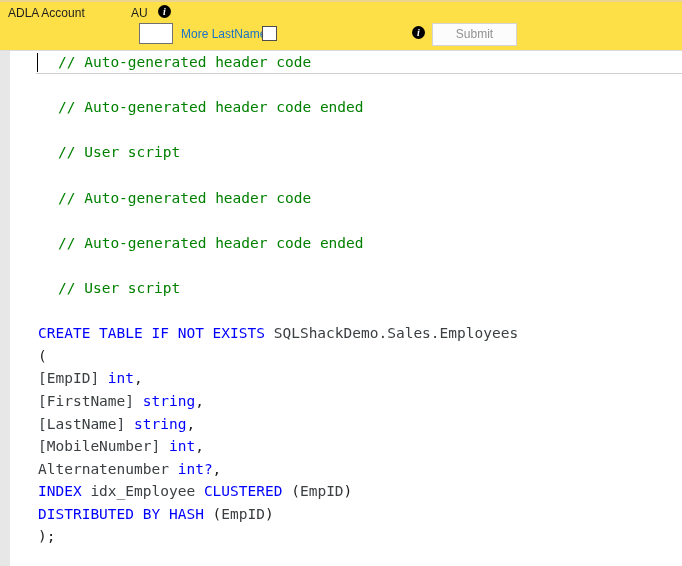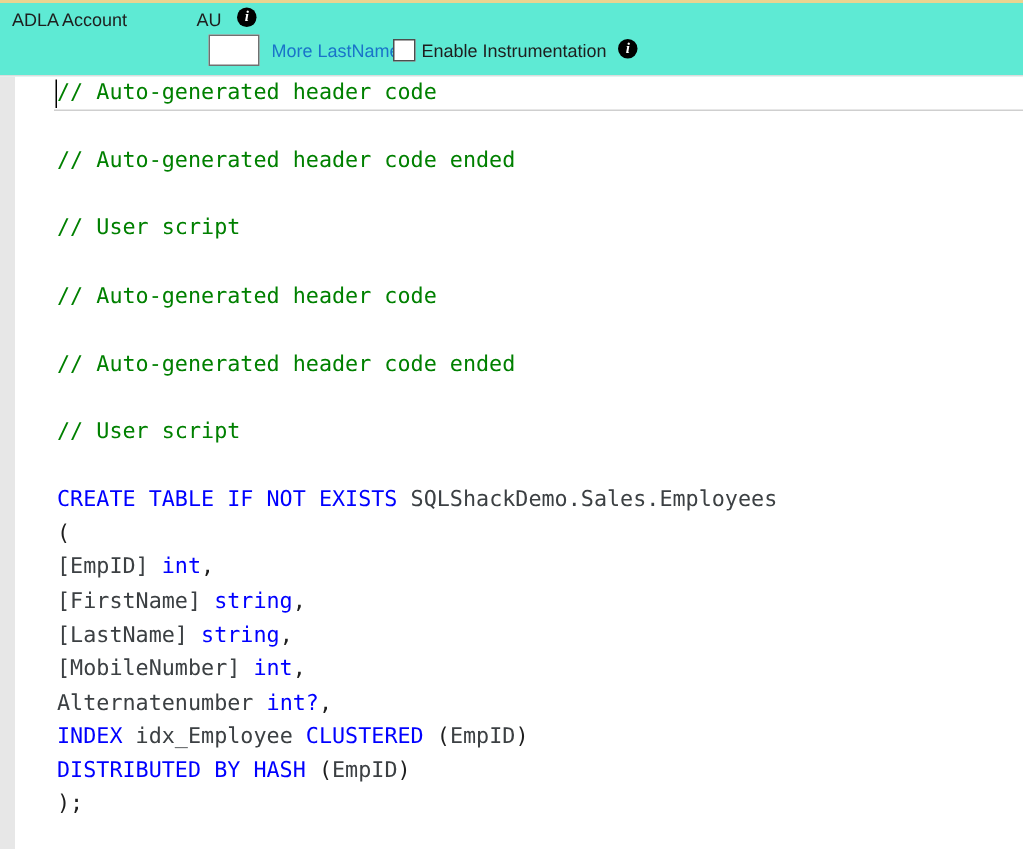--- a/index.html
+++ b/index.html
@@ -1,21 +1,21 @@
 <!DOCTYPE html>
 <html style="--accent: #ead490; --link: #1a73c9; --comment: #008000; --keyword: #0000ff; --identifier: #3c4043; --plain: #1e1e1e;"><head>
 <meta charset="utf-8">
 <style>
   html,body{margin:0;padding:0;}
   body{
     width:682px;height:566px;position:relative;overflow:hidden;
     background:#ffffff;font-family:"Liberation Sans",sans-serif;color:#1e1e1e;
   }
   .top-accent{position:absolute;top:0;left:0;right:0;height:2px;background:var(--accent,#ead490);}
-  .toolbar{position:absolute;top:2px;left:0;right:0;height:48px;background:#5eead4;border-bottom:1px solid #dcdcdc;}
+  .toolbar{position:absolute;top:2px;left:0;right:0;height:48px;background:#fde047;border-bottom:1px solid #dcdcdc;}
   .tb-label{position:absolute;font-size:12px;color:#1e1e1e;white-space:nowrap;}
   .adla-label{left:8px;top:4px;}
   .au-label{left:131px;top:4px;}
   .combo{position:absolute;left:7px;top:21px;width:124px;height:21px;border:1px solid #707070;background:#fff;box-sizing:border-box;}
   .combo-text{position:absolute;left:5px;top:3px;font-size:12px;color:#1e1e1e;white-space:nowrap;}
   .combo-btn{position:absolute;right:2px;top:2px;width:18px;height:15px;border:1px solid #707070;background:#f7f7f7;box-sizing:border-box;
     display:flex;align-items:center;justify-content:center;}
   .combo-arrow{font-size:8px;line-height:8px;color:#000;}
   .info-icon{position:absolute;width:13px;height:13px;border-radius:50%;background:#000;color:#fff;
     font-family:"Liberation Serif",serif;font-weight:bold;font-size:10px;line-height:13px;text-align:center;font-style:italic;}
@@ -28,21 +28,21 @@
   .enable-label{left:281px;top:25px;}
   .submit-btn{position:absolute;left:432px;top:21px;width:85px;height:23px;background:#fcfcfc;border:1px solid #d4d4d4;
     color:#929292;font-size:12px;font-family:"Liberation Sans",sans-serif;text-align:center;line-height:21px;box-sizing:border-box;}
   .editor{position:absolute;top:51px;left:0;right:0;bottom:0;background:#fff;}
   .gutter{position:absolute;left:0;top:0;bottom:0;width:10px;background:#e7e7e7;}
   .caret{position:absolute;left:37px;top:2px;width:1px;height:19px;background:#000;}
   .current-line-underline{position:absolute;left:36px;right:0;top:22px;height:1px;background:#cfcfcf;}
   .code-lines{position:absolute;left:38px;top:0;right:0;
     font-family:"DejaVu Sans Mono",monospace;font-size:14.5px;line-height:22.6px;white-space:pre;color:var(--plain,#1e1e1e);}
   .code-line{height:22.6px;}
-  .tok-com{color:var(--comment,#008000);}
+  .tok-com{color:var(--comment,#008000);margin-left:20px;}
   .tok-kw{color:var(--keyword,#0000ff);}
   .tok-id{color:var(--identifier,#3c4043);}
   .tok-pl{color:var(--plain,#1e1e1e);}
 </style>
 </head>
 <body>
 
 <div class="top-accent"></div>
 
 <div class="toolbar">
@@ -50,23 +50,23 @@
 
 
   <div class="tb-label au-label">AU</div>
   <span class="info-icon au-info">i</span>
 
   <input class="au-input" value="" style="">
 
   <span class="more-options">More LastName</span>
 
   <span class="checkbox"></span>
-  <div class="tb-label enable-label">Enable Instrumentation</div>
   <span class="info-icon enable-info">i</span>
 
+  <div class="submit-btn">Submit</div>
 </div>
 
 <div class="editor">
   <div class="gutter"></div>
   <div class="caret"></div>
   <div class="current-line-underline"></div>
   <div class="code-lines"><div class="code-line"><span class="tok-com">// Auto-generated header code</span></div><div class="code-line"></div><div class="code-line"><span class="tok-com">// Auto-generated header code ended</span></div><div class="code-line"></div><div class="code-line"><span class="tok-com">// User script</span></div><div class="code-line"></div><div class="code-line"><span class="tok-com">// Auto-generated header code</span></div><div class="code-line"></div><div class="code-line"><span class="tok-com">// Auto-generated header code ended</span></div><div class="code-line"></div><div class="code-line"><span class="tok-com">// User script</span></div><div class="code-line"></div><div class="code-line"><span class="tok-kw">CREATE TABLE IF NOT EXISTS</span><span class="tok-pl"> </span><span class="tok-id">SQLShackDemo.Sales.Employees</span></div><div class="code-line"><span class="tok-pl">(</span></div><div class="code-line"><span class="tok-id">[EmpID]</span><span class="tok-pl"> </span><span class="tok-kw">int</span><span class="tok-pl">,</span></div><div class="code-line"><span class="tok-id">[FirstName]</span><span class="tok-pl"> </span><span class="tok-kw">string</span><span class="tok-pl">,</span></div><div class="code-line"><span class="tok-id">[LastName]</span><span class="tok-pl"> </span><span class="tok-kw">string</span><span class="tok-pl">,</span></div><div class="code-line"><span class="tok-id">[MobileNumber]</span><span class="tok-pl"> </span><span class="tok-kw">int</span><span class="tok-pl">,</span></div><div class="code-line"><span class="tok-id">Alternatenumber</span><span class="tok-pl"> </span><span class="tok-kw">int?</span><span class="tok-pl">,</span></div><div class="code-line"><span class="tok-kw">INDEX</span><span class="tok-pl"> </span><span class="tok-id">idx_Employee</span><span class="tok-pl"> </span><span class="tok-kw">CLUSTERED</span><span class="tok-pl"> (</span><span class="tok-id">EmpID</span><span class="tok-pl">)</span></div><div class="code-line"><span class="tok-kw">DISTRIBUTED BY HASH</span><span class="tok-pl"> (</span><span class="tok-id">EmpID</span><span class="tok-pl">)</span></div><div class="code-line"><span class="tok-pl">);</span></div></div>
 </div>
 
 </body></html>

